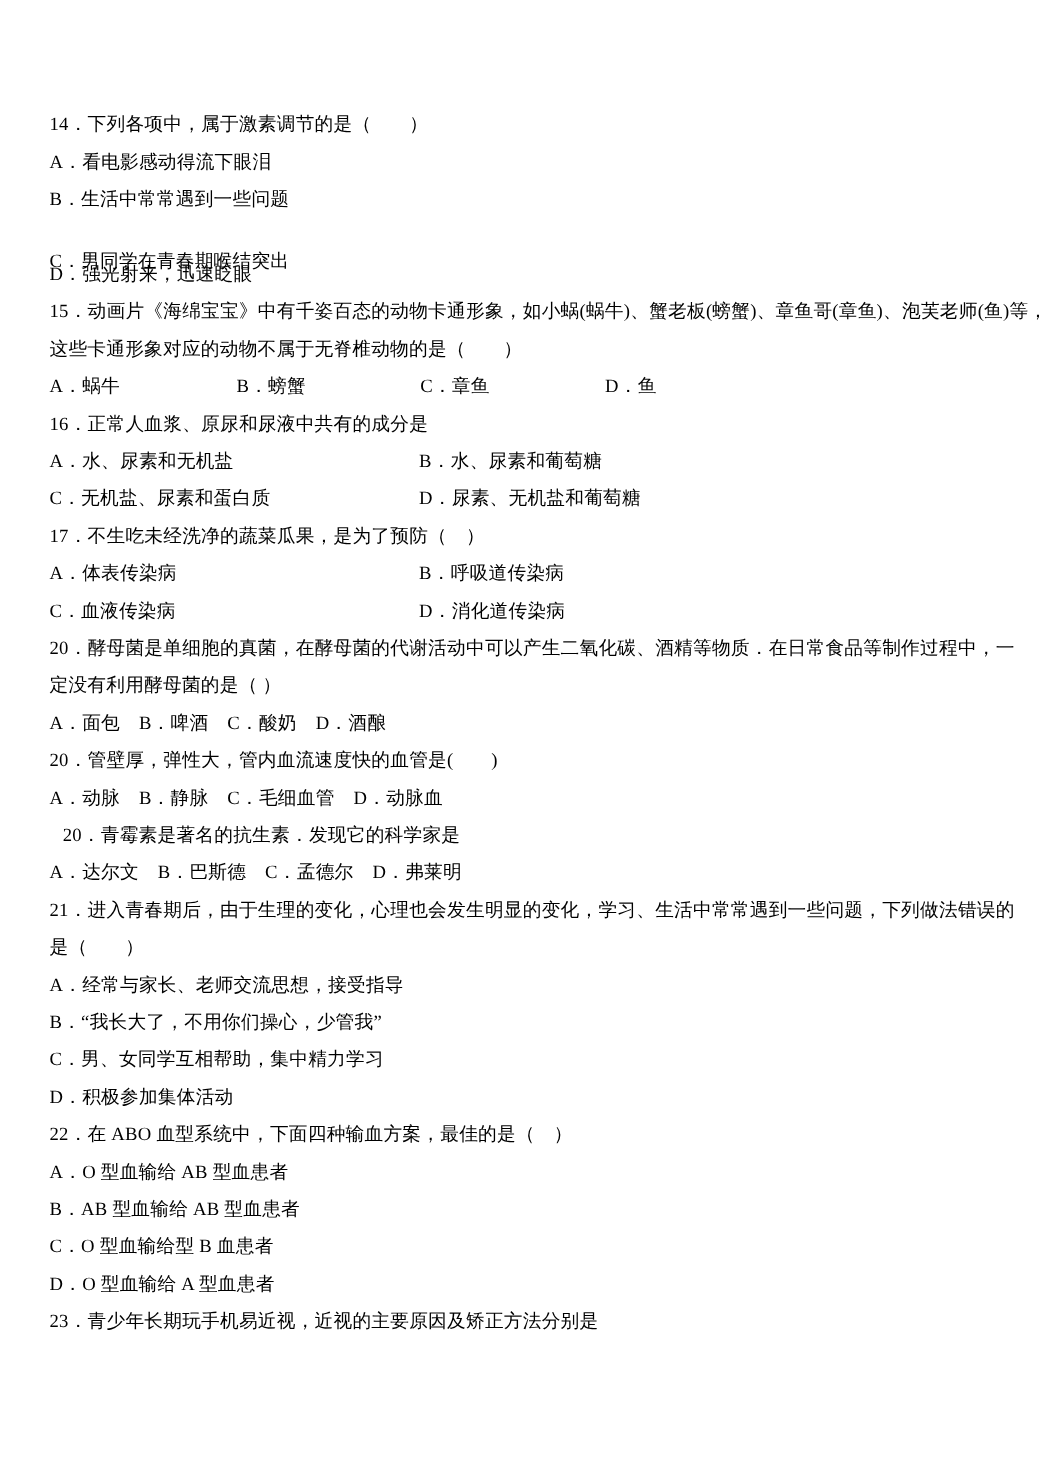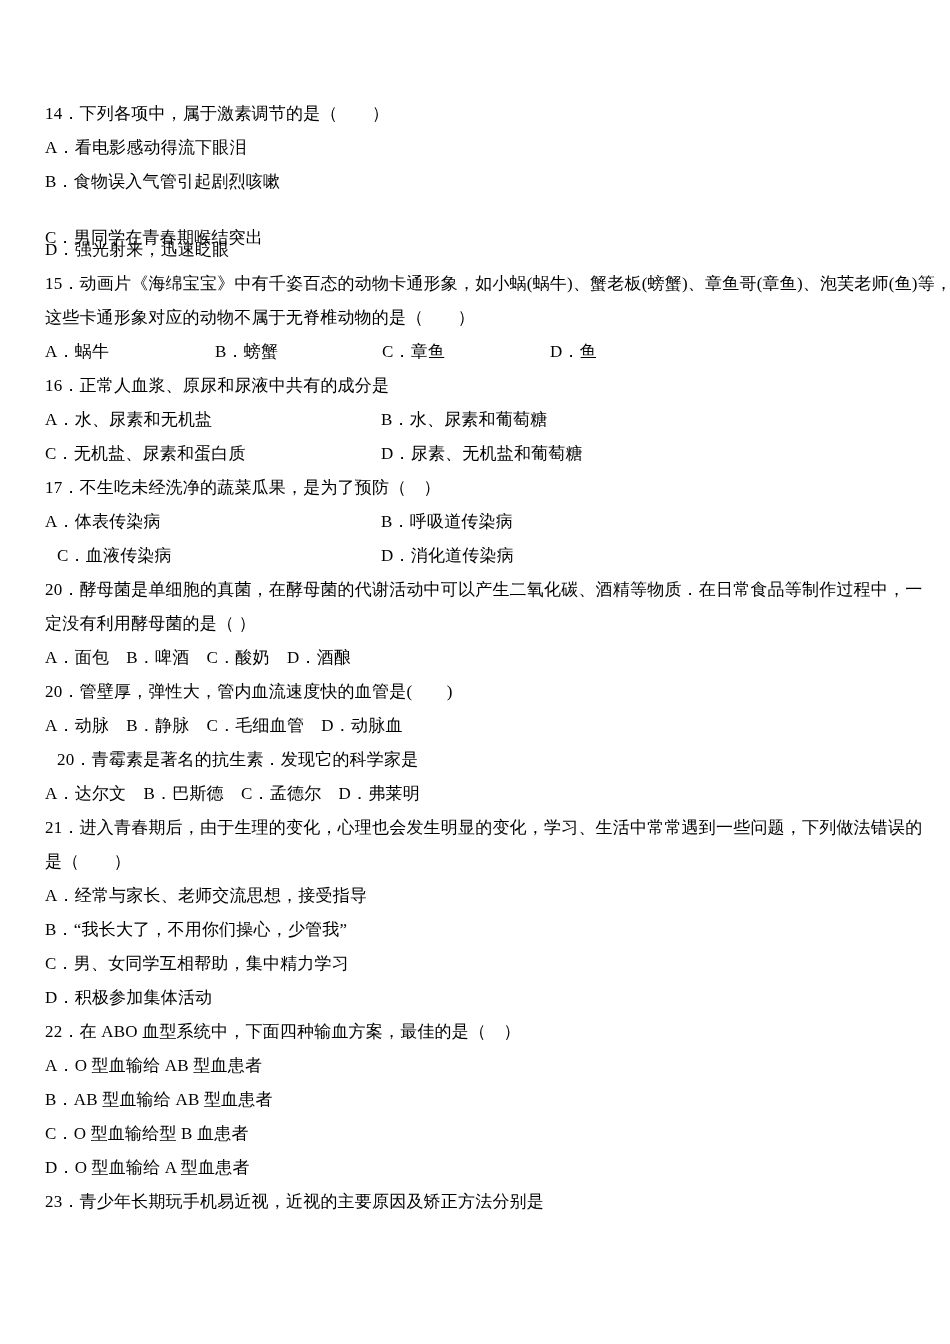--- a/index.html
+++ b/index.html
@@ -44,21 +44,21 @@
 
 <div class="page" id="page-root" style="background: rgb(255, 255, 255); color: rgb(0, 0, 0);">
     <div class="question">
       <div class="line">
         <span class="seg" style="left: 0px;">14．下列各项中，属于激素调节的是（　　）</span>
       </div>
       <div class="line">
         <span class="seg" style="left: 0px;">A．看电影感动得流下眼泪</span>
       </div>
       <div class="line">
-        <span class="seg" style="left: 0px;">B．食物误入气管引起剧烈咳嗽</span>
+        <span class="seg" style="left: 0px;">B．生活中常常遇到一些问题</span>
       </div>
       <div class="line">
         <span class="seg" style="left: 0px; margin-top: 22px;">C．男同学在青春期喉结突出</span>
       </div>
       <div class="line">
         <span class="seg" style="left: 0px;">D．强光射来，迅速眨眼</span>
       </div>
     </div>
     <div class="question">
       <div class="line">
@@ -89,21 +89,21 @@
     </div>
     <div class="question">
       <div class="line">
         <span class="seg" style="left: 0px;">17．不生吃未经洗净的蔬菜瓜果，是为了预防（　）</span>
       </div>
       <div class="line">
         <span class="seg" style="left: 0px;">A．体表传染病</span>
         <span class="seg" style="left: 336px;">B．呼吸道传染病</span>
       </div>
       <div class="line">
-        <span class="seg" style="left: 12px;">C．血液传染病</span>
+        <span class="seg" style="left: 0px;">C．血液传染病</span>
         <span class="seg" style="left: 336px;">D．消化道传染病</span>
       </div>
     </div>
     <div class="question">
       <div class="line">
         <span class="seg" style="left: 0px;">20．酵母菌是单细胞的真菌，在酵母菌的代谢活动中可以产生二氧化碳、酒精等物质．在日常食品等制作过程中，一</span>
       </div>
       <div class="line">
         <span class="seg" style="left: 0px;">定没有利用酵母菌的是（ ）</span>
       </div>

